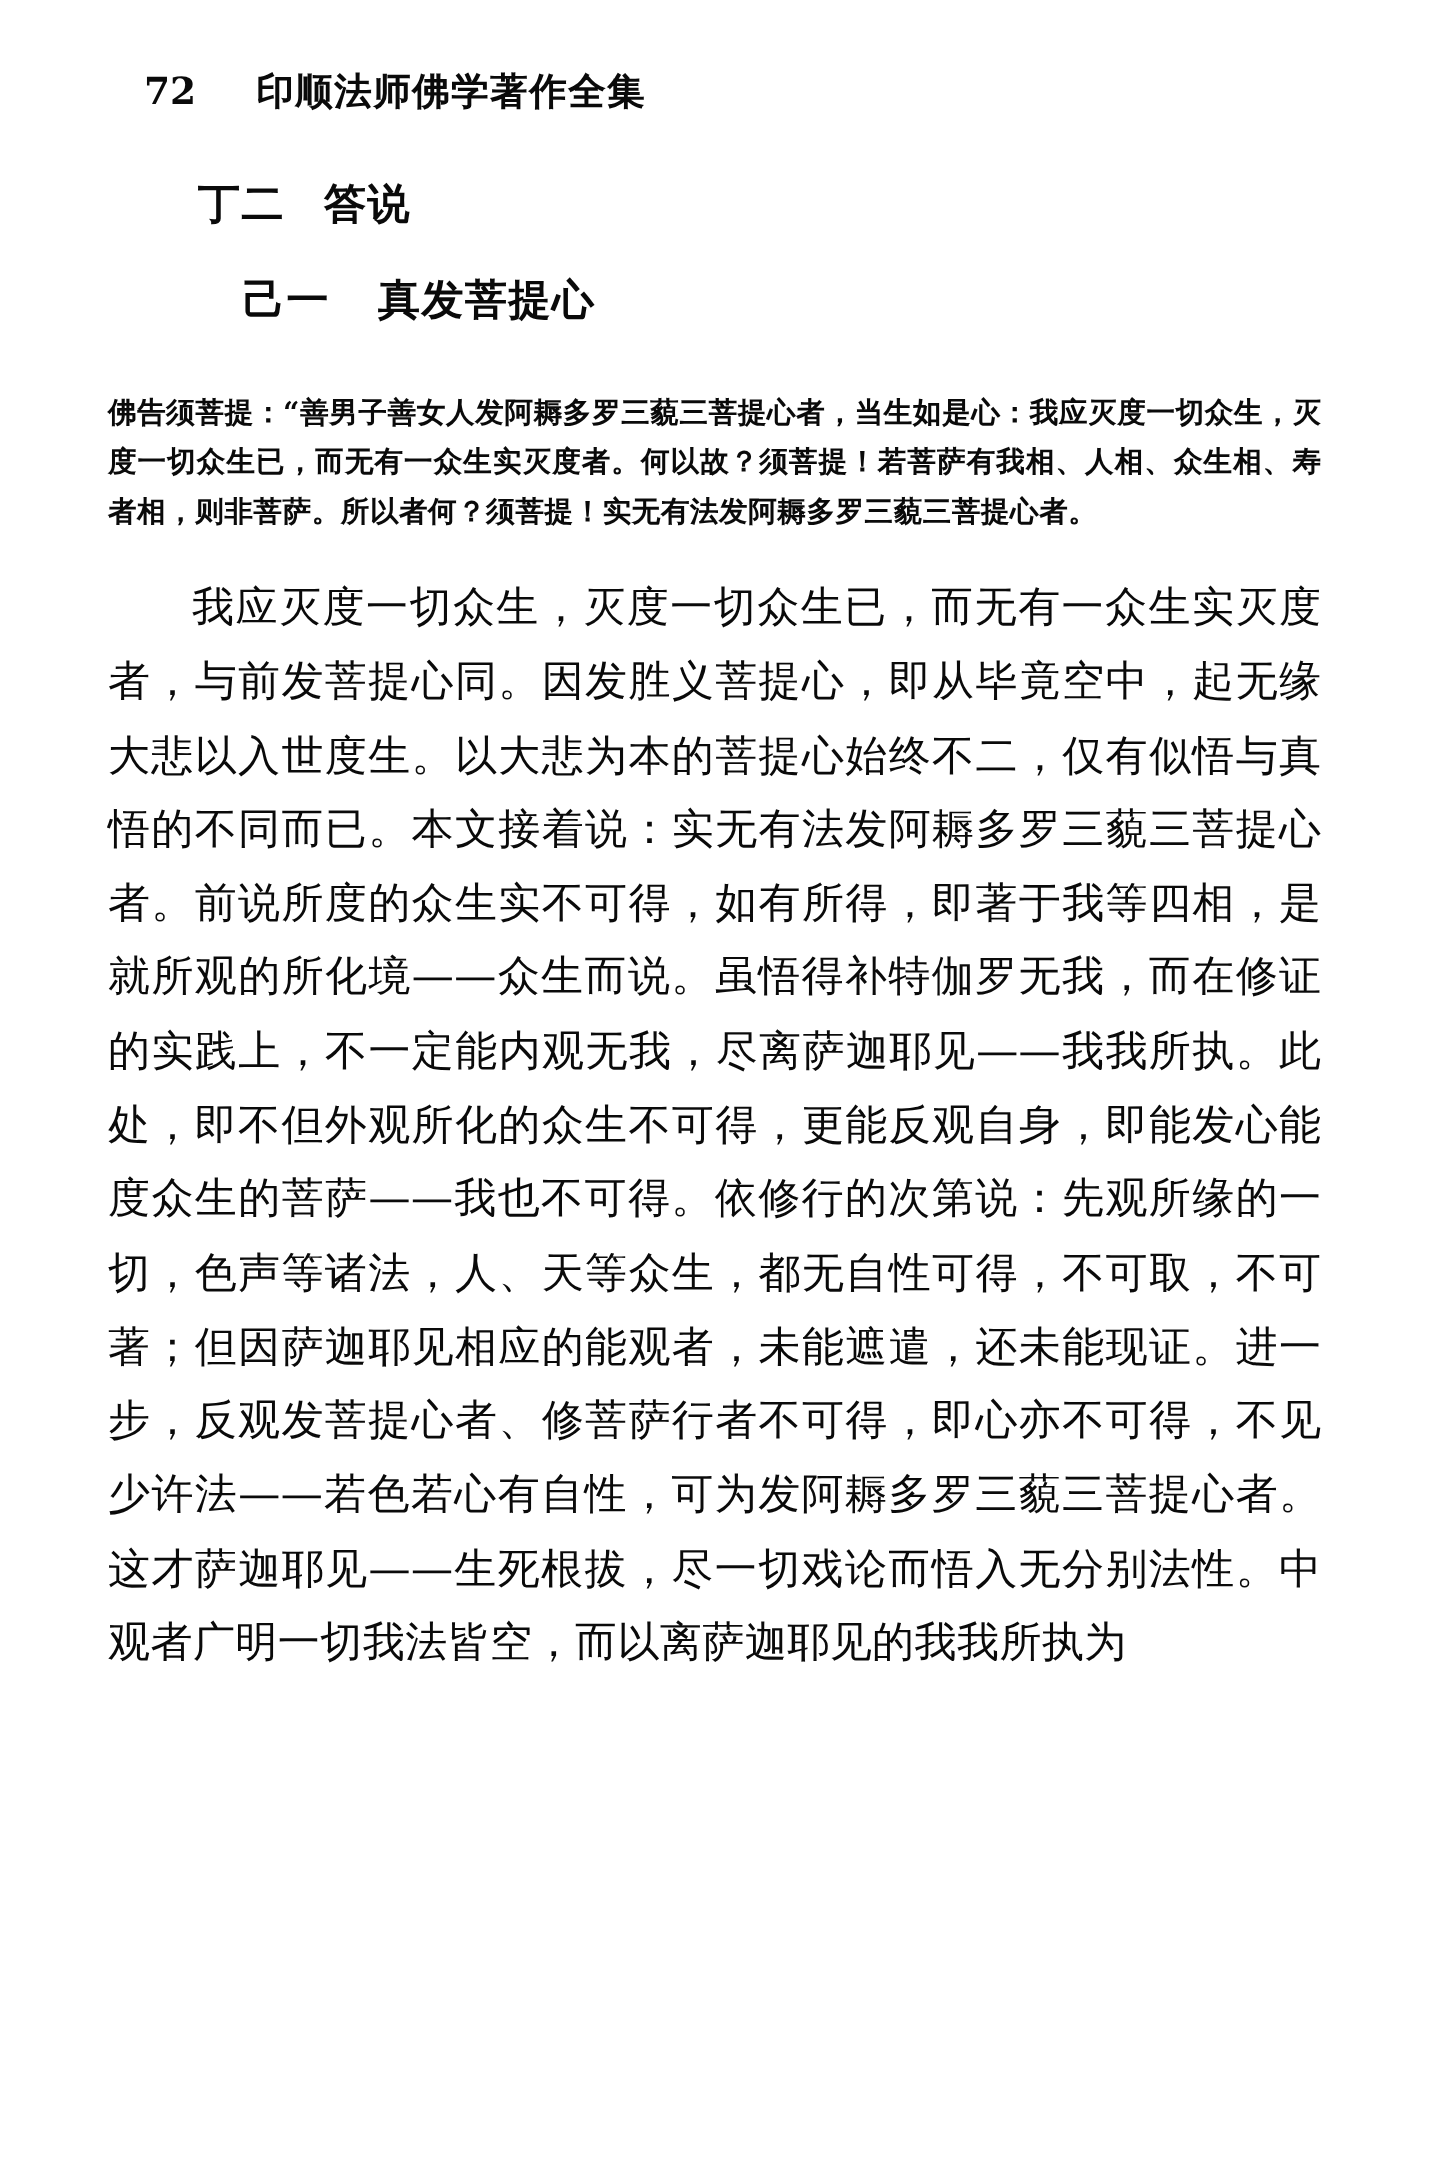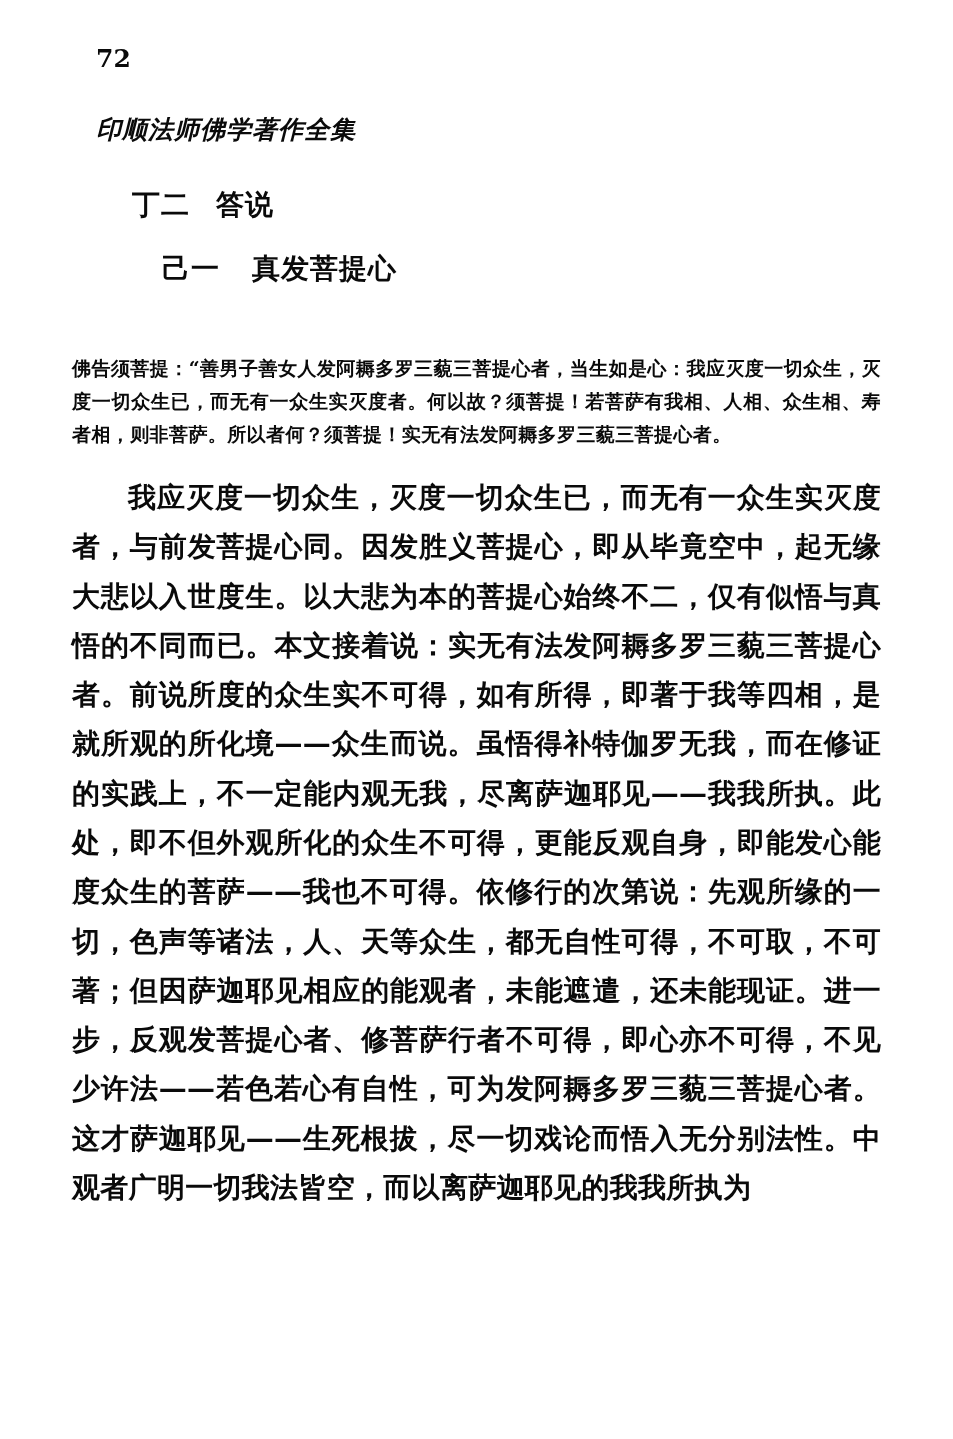--- a/index.html
+++ b/index.html
@@ -23,61 +23,59 @@
     box-sizing: border-box;
     padding: 44px 72px 0 72px;
   }
   
   .header {
     display: flex;
     align-items: baseline;
     gap: 40px;
     padding-left: 24px;
     margin-bottom: 40px;
-    flex-direction: column;
   }
   .folio {
     font-size: 25px;
     font-weight: 700;
     letter-spacing: 0px;
     font-family: "DejaVu Serif", "Liberation Serif", serif;
   }
   .book-title {
     font-size: 25px;
     font-weight: 700;
     letter-spacing: 1px;
-    font-style: italic;
   }
   
   .h-level {
     font-size: 28px;
     font-weight: 700;
     letter-spacing: 1px;
     margin: 0 0 26px 0;
   }
   .h1 { padding-left: 60px; }
   .h2 { padding-left: 72px; margin-bottom: 34px; }
-  .h3 { padding-left: 90px; margin-bottom: 64px; }
+  .h3 { padding-left: 90px; margin-bottom: 40px; }
   .h-num { margin-right: 26px; }
   .h3 .h-num { margin-right: 32px; }
 
   
   .sutra {
     font-size: 19px;
     font-weight: 700;
     line-height: 1.74;
     letter-spacing: 0.4px;
     text-align: justify;
     text-justify: inter-ideograph;
     margin: 0 0 22px 0;
   }
   
   .body-text {
     font-size: 28px;
-    font-weight: 700;
+    font-weight: 400;
     line-height: 1.76;
     letter-spacing: 0.3px;
     text-align: justify;
     text-justify: inter-ideograph;
     margin: 0;
     text-indent: 2em;
   }
 </style>
 </head>
 <body>

